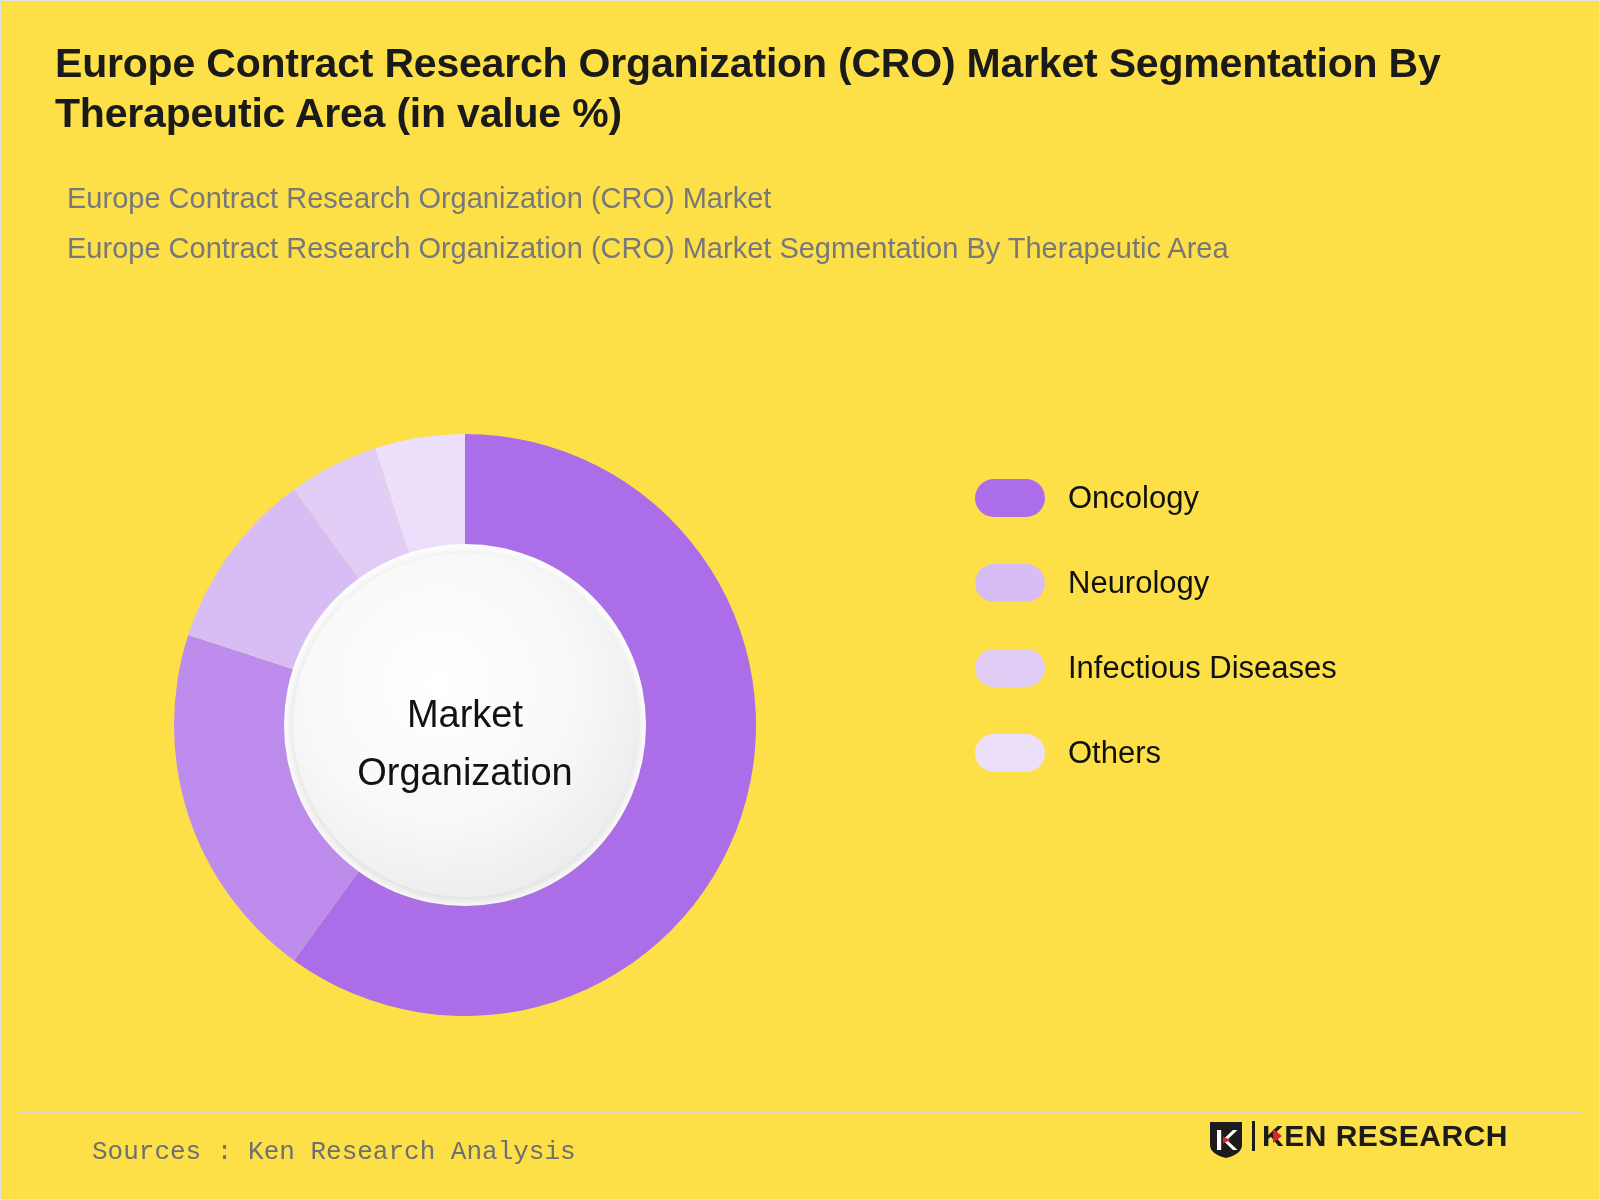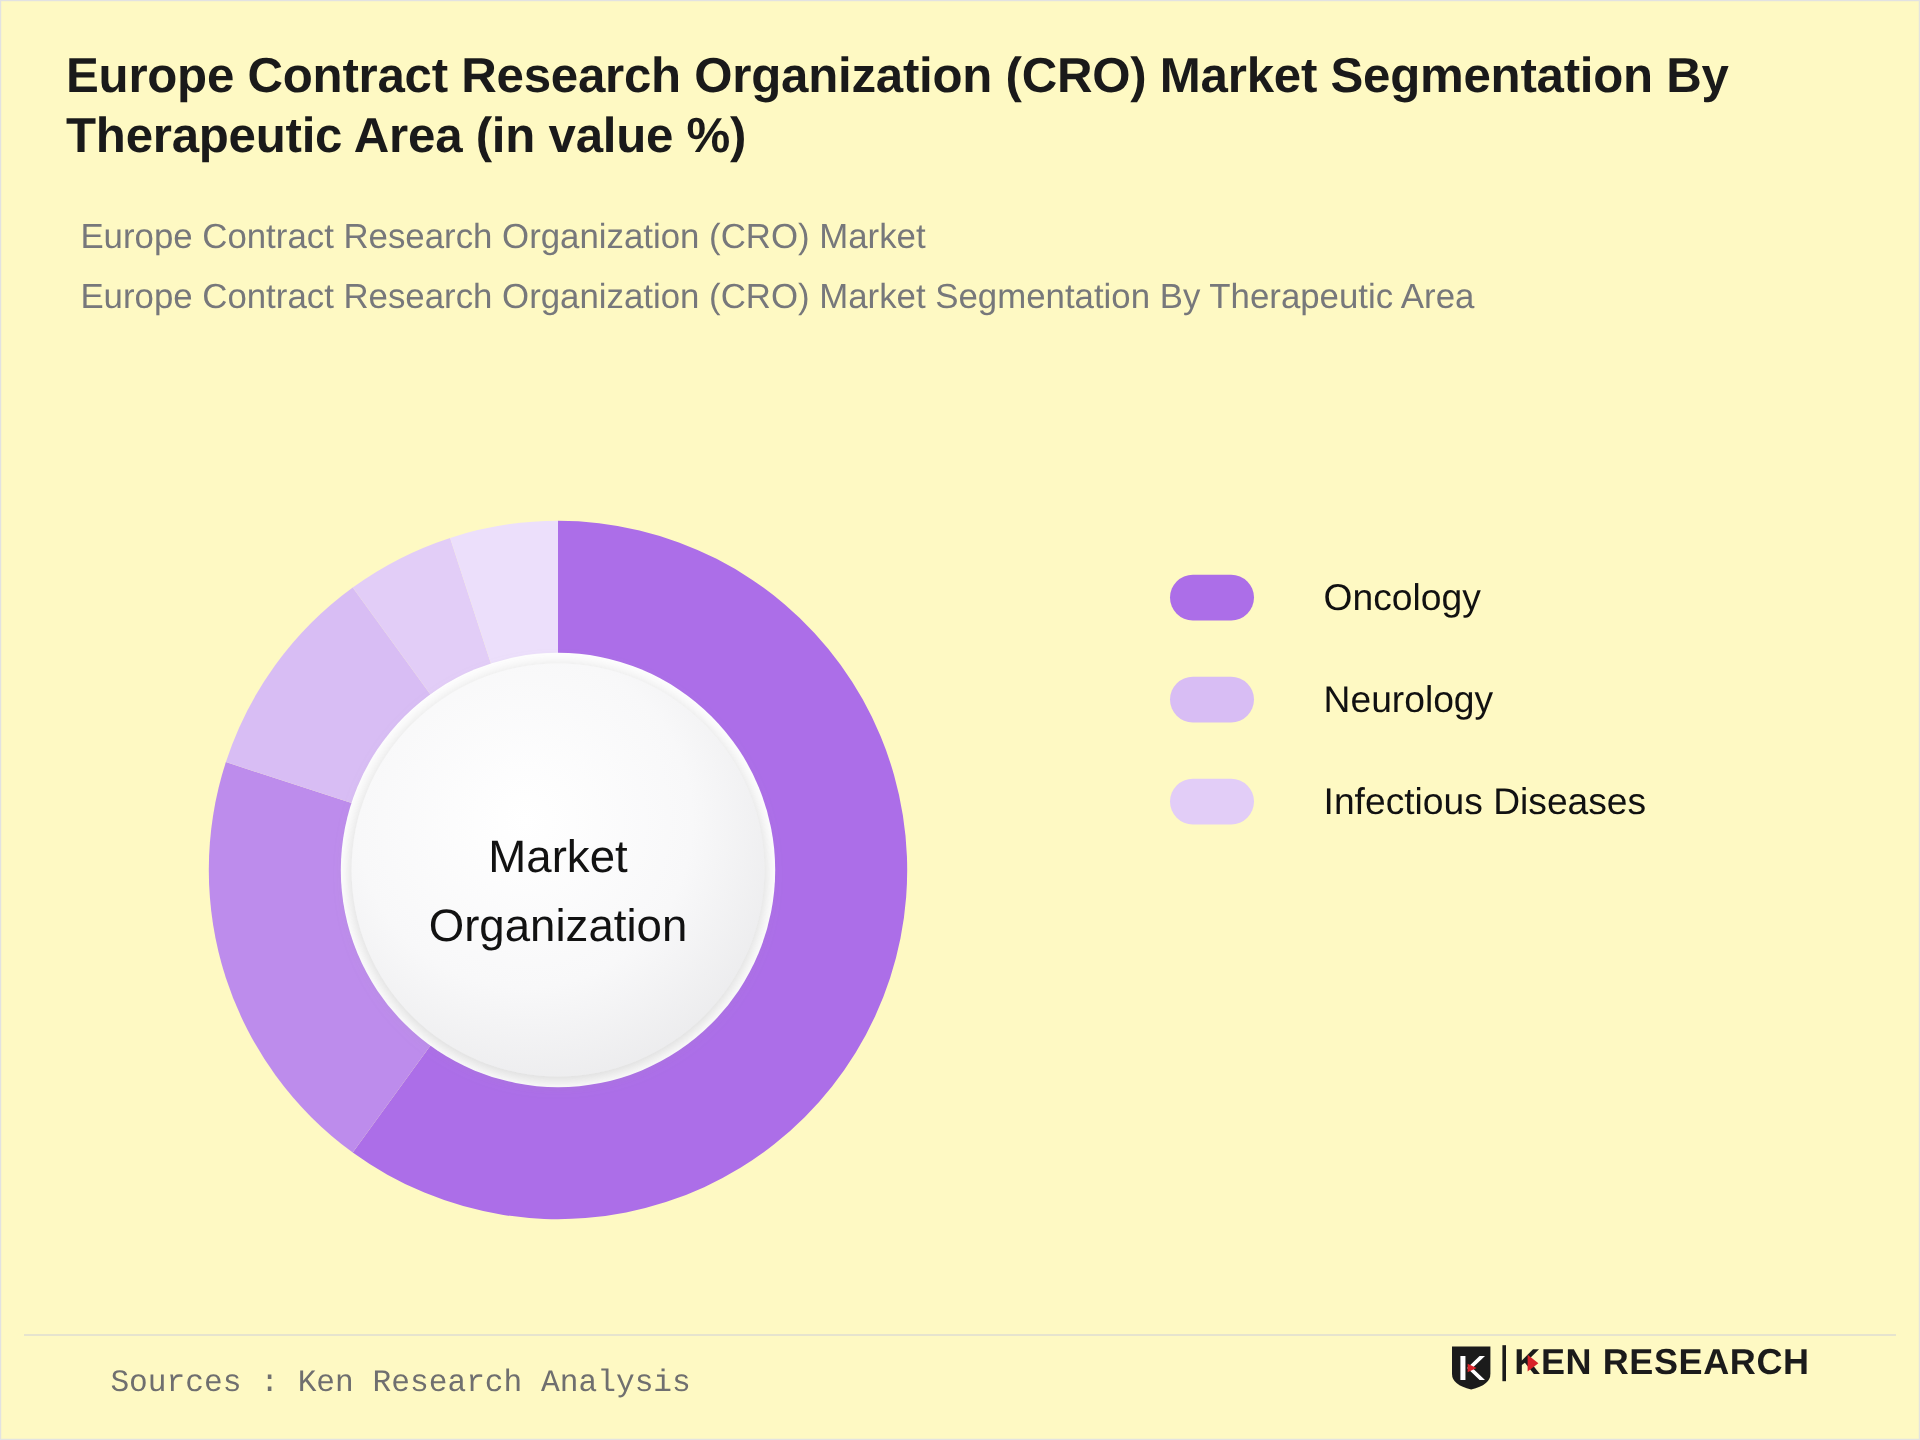--- a/index.html
+++ b/index.html
@@ -9,21 +9,21 @@
     background: #ffffff;
   }
   body {
     font-family: "Liberation Sans", sans-serif;
     -webkit-font-smoothing: antialiased;
   }
   .page {
     position: relative;
     width: 1600px;
     height: 1200px;
-    background: #fef9c3;
+    background: #fde047;
     overflow: hidden;
     box-sizing: border-box;
   }
   .page-border {
     position: absolute;
     left: 0; top: 0;
     width: 1600px; height: 1200px;
     border: 1px solid #e2e2e2;
     box-sizing: border-box;
     pointer-events: none;
@@ -103,21 +103,21 @@
     align-items: center;
     height: 85px;
   }
   .legend-swatch {
     width: 70px;
     height: 38px;
     border-radius: 19px;
     flex: 0 0 auto;
   }
   .legend-label {
-    margin-left: 58px;
+    margin-left: 23px;
     font-size: 31px;
     color: #111111;
     white-space: nowrap;
   }
 
   
   .footer-divider {
     position: absolute;
     left: 20px;
     top: 1112px;
@@ -229,20 +229,24 @@
           <div class="legend-label">Oncology</div>
         </div>
         <div class="legend-item">
           <div class="legend-swatch" style="background: rgb(216, 189, 244);"></div>
           <div class="legend-label">Neurology</div>
         </div>
         <div class="legend-item">
           <div class="legend-swatch" style="background: rgb(226, 205, 247);"></div>
           <div class="legend-label">Infectious Diseases</div>
         </div>
+        <div class="legend-item">
+          <div class="legend-swatch" style="background: rgb(236, 223, 251);"></div>
+          <div class="legend-label">Others</div>
+        </div>
       </div>
   </div>
 
   <div class="footer-divider"></div>
   <div class="footer">
     <div class="sources">Sources : Ken Research Analysis</div>
     <div class="logo">
       <svg class="logo-mark" viewBox="0 0 34 38">
         <path d="M1 1 H33 V24 Q33 33 17 37 Q1 33 1 24 Z" fill="#1b1b1b"></path>
         <rect x="8" y="9" width="4.2" height="20" fill="#ffffff"></rect>

